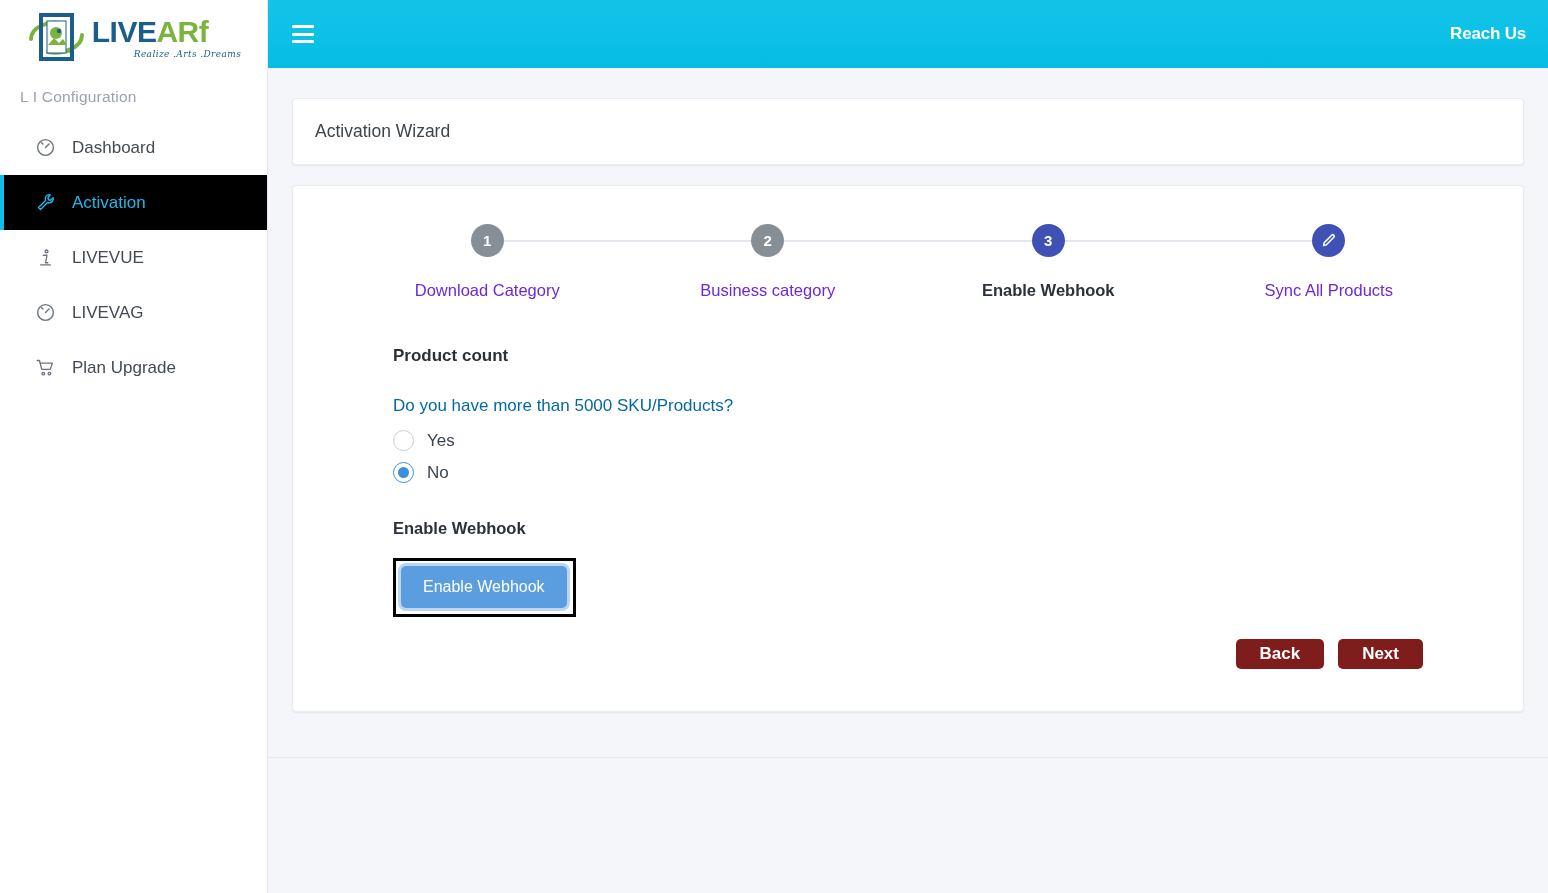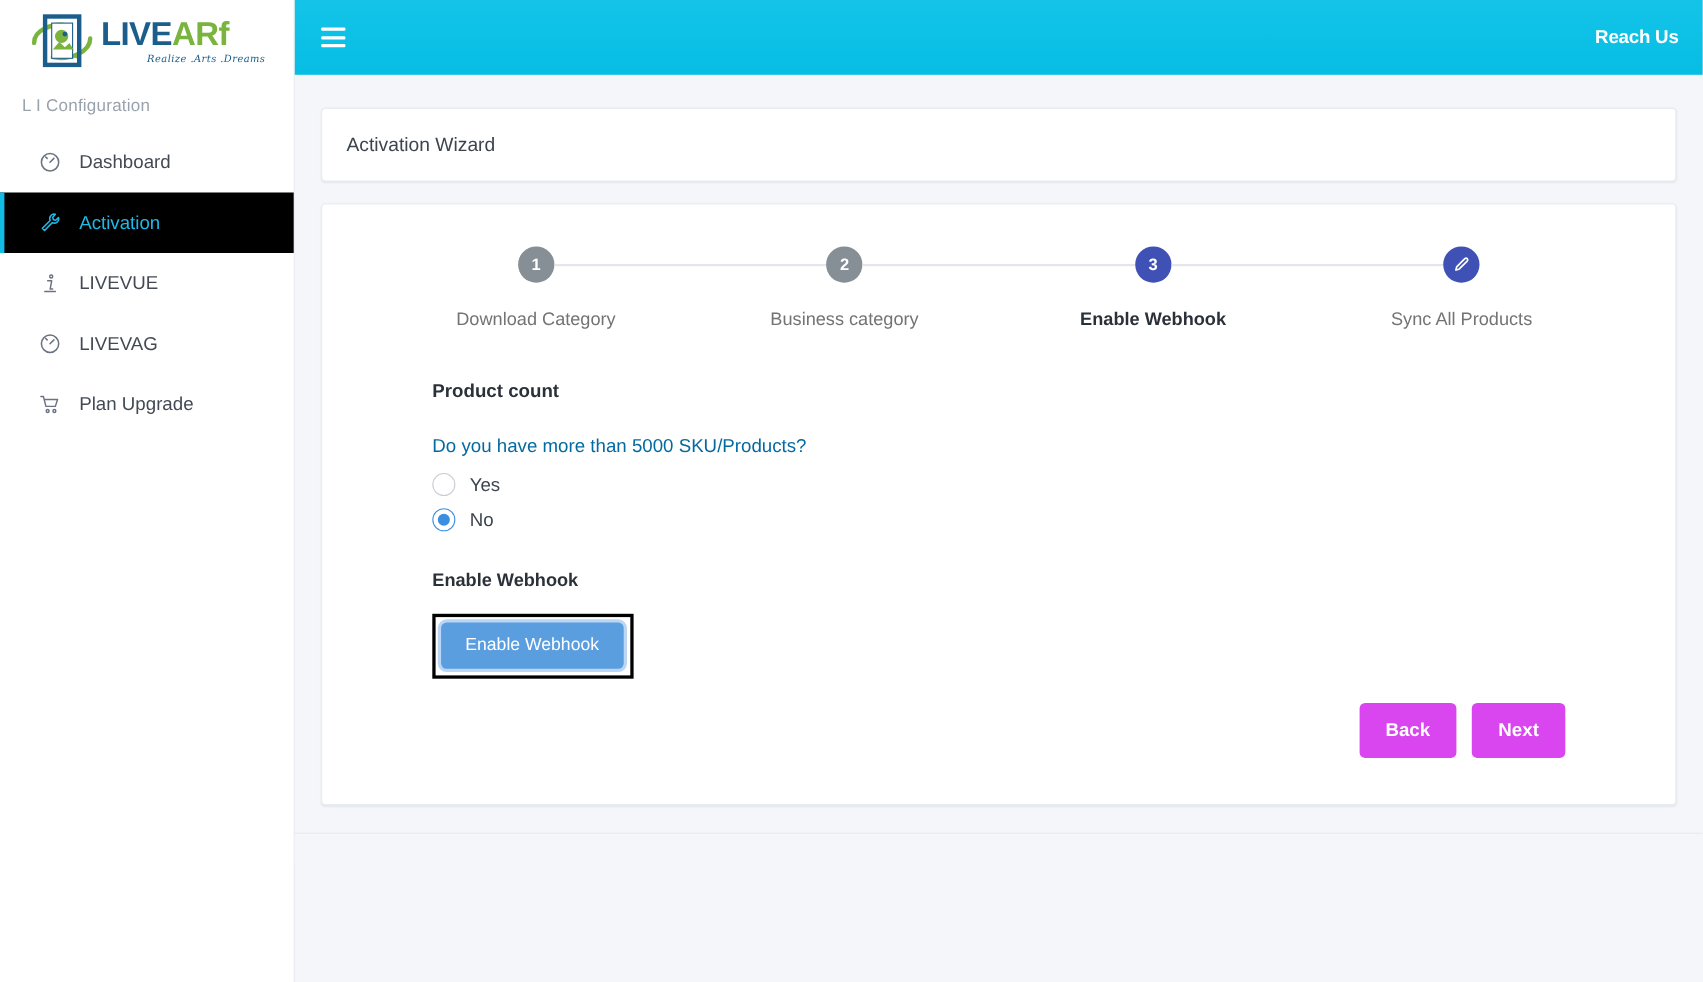--- a/index.html
+++ b/index.html
@@ -98,21 +98,21 @@
     background: #868e96;
   }
   .step.done .step-circle { background: #868e96; }
   .step.active .step-circle { background: #3f51b5; }
   .step.edit .step-circle { background: #3f51b5; }
   .step-line {
     flex: 1; height: 2px; background: #e3e6ea;
   }
   .step-line.hidden { visibility: hidden; }
   .step-label {
-    margin-top: 24px; font-size: 16.5px; color: #737373; text-align: center;
+    margin-top: 24px; font-size: 16.5px; color: #6d28d9; text-align: center;
     white-space: nowrap;
   }
   .step.active .step-label { color: #2b3138; font-weight: 700; }
 
   
   .form-zone { padding: 46px 0 0 50px; }
   .section-head {
     font-size: 17px; font-weight: 700; color: #2b3138; margin-bottom: 30px;
   }
   .question { font-size: 17px; color: #0369a1; margin-bottom: 14px; }
@@ -148,22 +148,22 @@
     font-size: 15px; color: #3c444e; margin-top: 6px; position: relative; z-index: 0;
   }
   .btn-overlap-wrap { position: relative; }
   .btn-highlight-box { position: relative; z-index: 2; background: #fff; }
 
   .footer-btns {
     display: flex; justify-content: flex-end; gap: 14px;
     padding: 22px 50px 6px 0;
   }
   .btn-nav {
-    background: #d946ef; color: #fff; border: none; border-radius: 5px;
-    font-size: 17px; font-weight: 700; padding: 15px 24px; cursor: pointer;
+    background: #7f1d1d; color: #fff; border: none; border-radius: 5px;
+    font-size: 17px; font-weight: 700; padding: 5px 24px; cursor: pointer;
     font-family: "Liberation Sans", sans-serif;
   }
 
   .page-footer {
     height: 28px; border-top: 1px solid #e6e9ef; background: #f4f6f9;
     flex: 0 0 28px;
   }
 </style>
 </head>
 <body>

